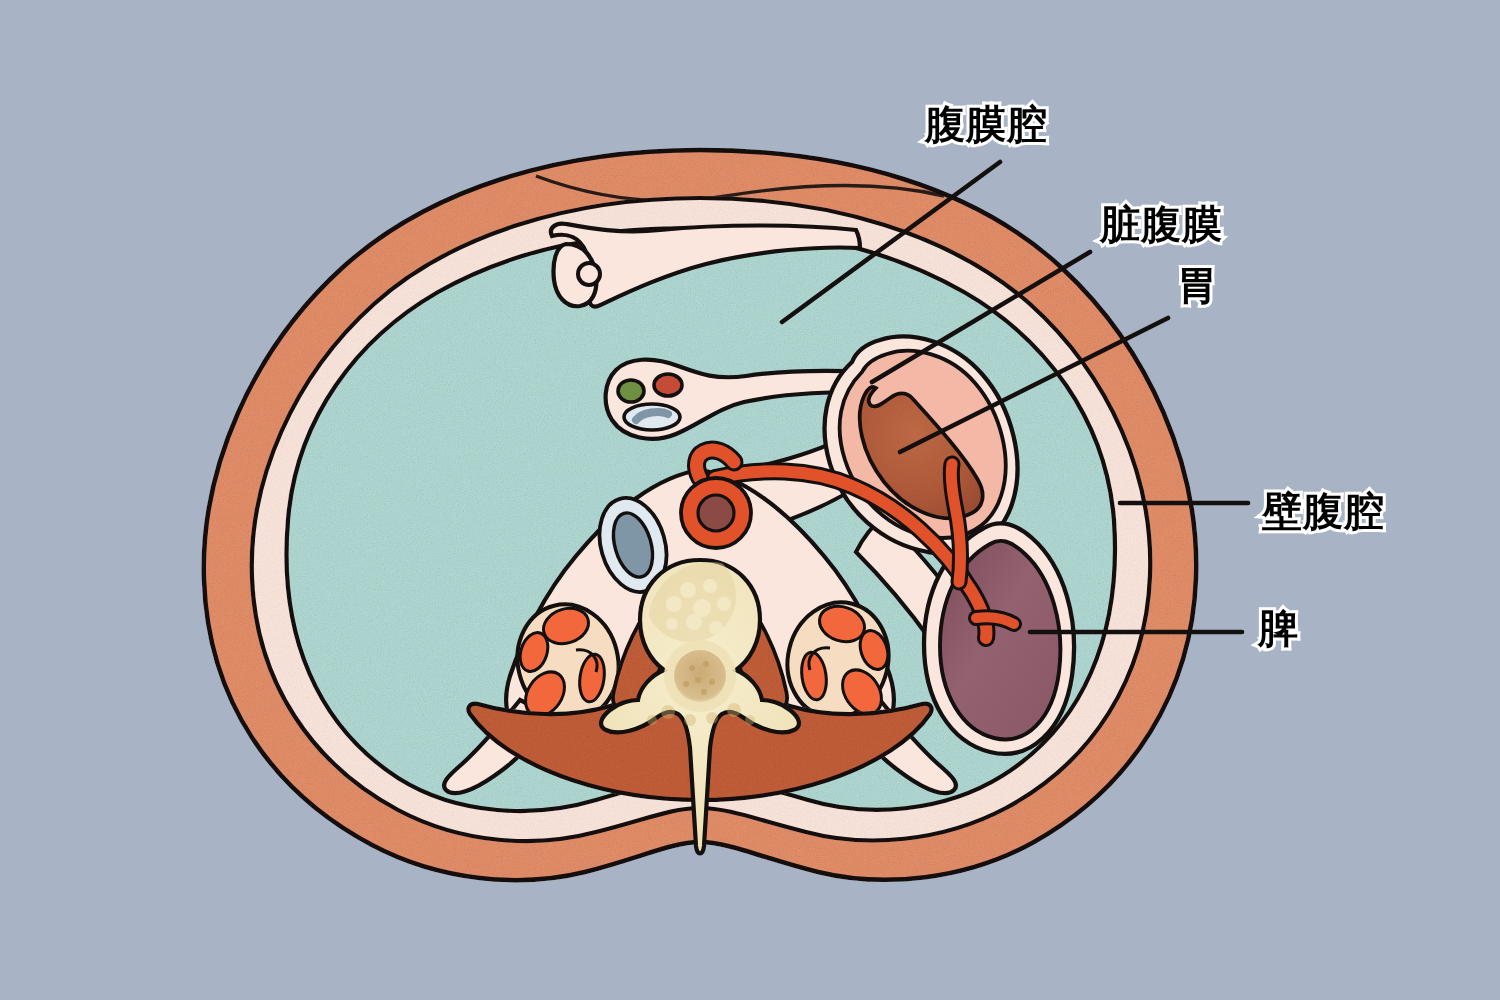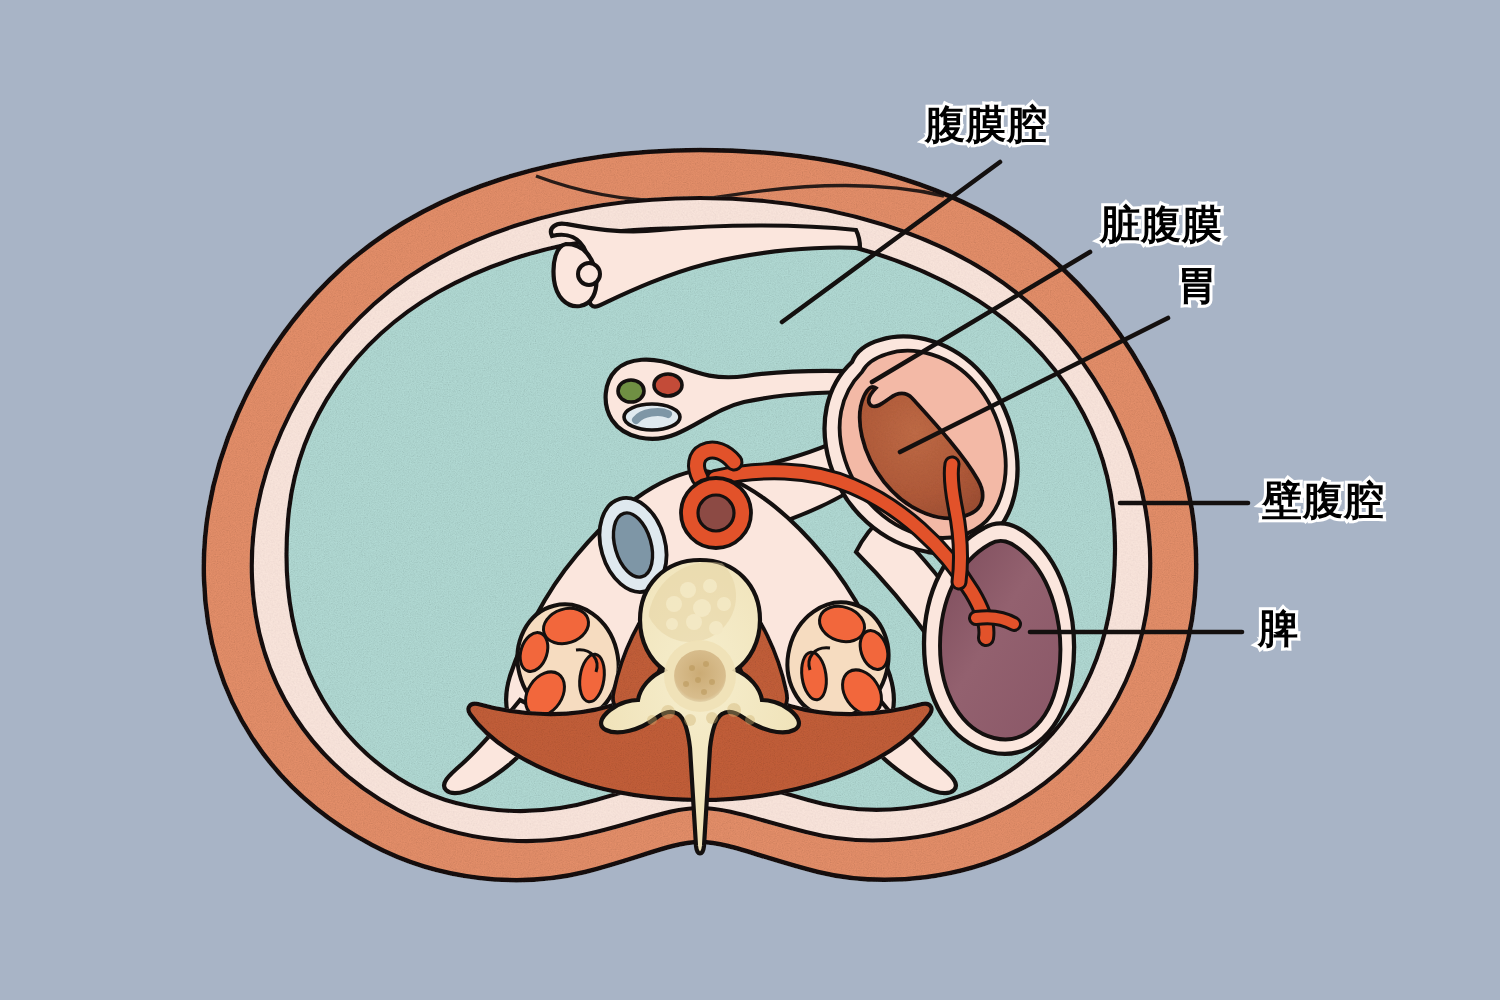--- a/index.html
+++ b/index.html
@@ -384,21 +384,21 @@
   </div>
 
   <div class="lbl" style="left:1100px;top:204px">
     <span>脏腹膜</span>
   </div>
 
   <div class="lbl" style="left:1177px;top:265px">
     <span>胃</span>
   </div>
 
-  <div class="lbl" style="left:1262px;top:480px">
+  <div class="lbl" style="left:1262px;top:491px">
     <span>壁腹腔</span>
   </div>
 
   <div class="lbl" style="left:1258px;top:608px">
     <span>脾</span>
   </div>
 
 </div>
 
 </body></html>

